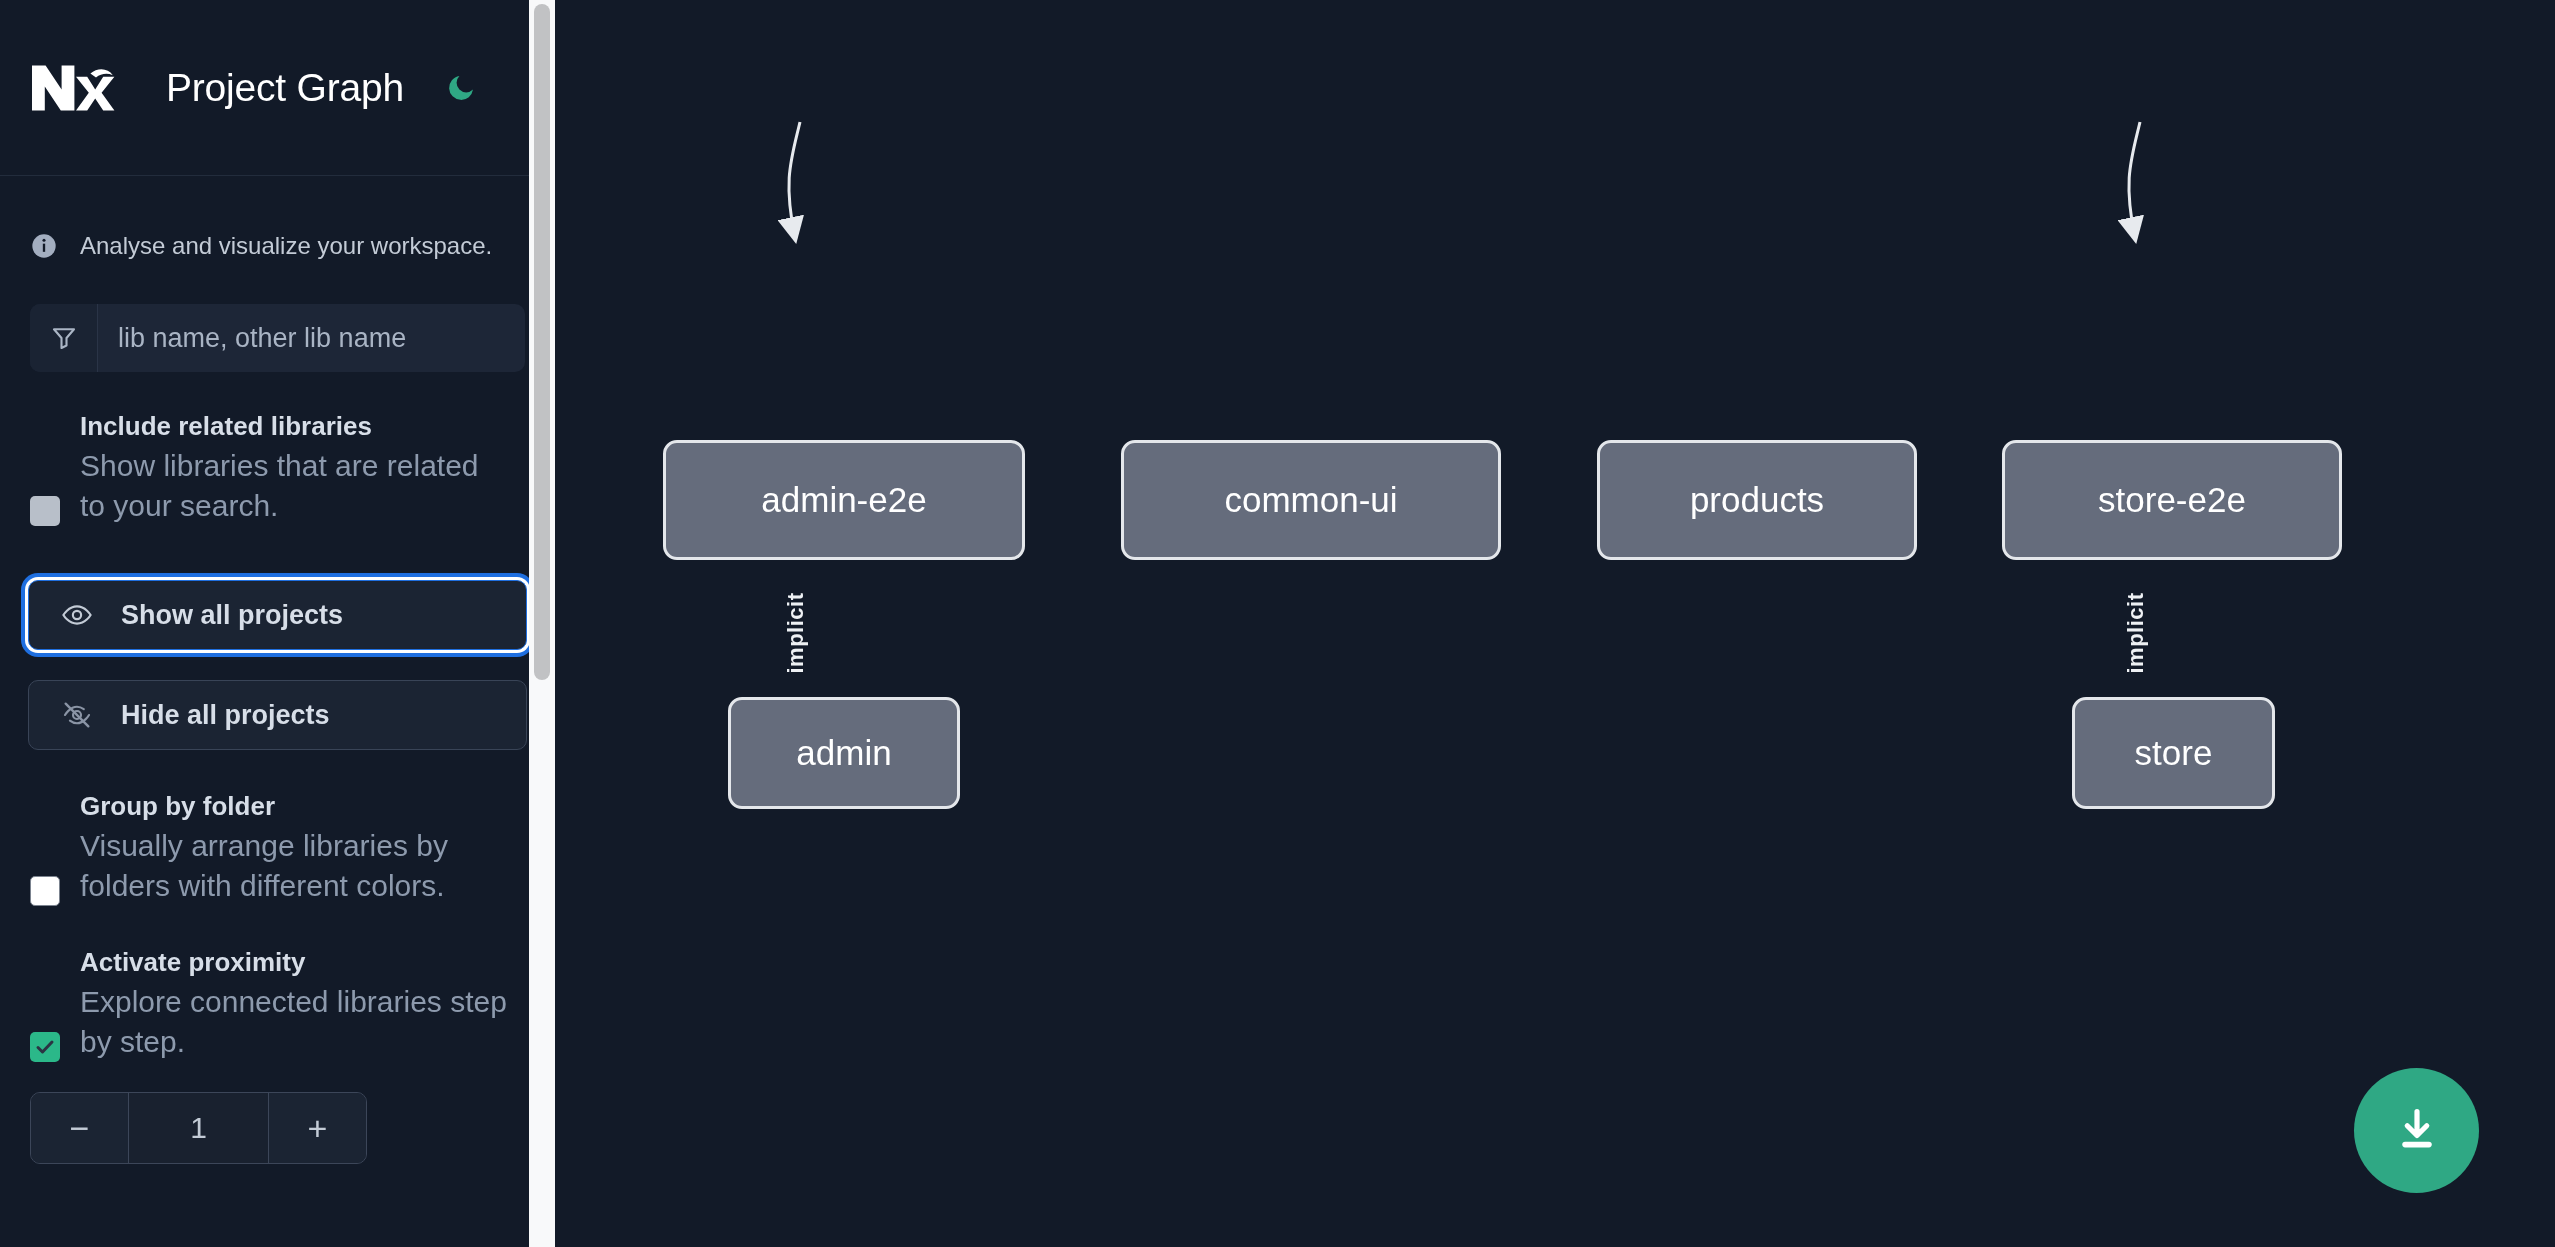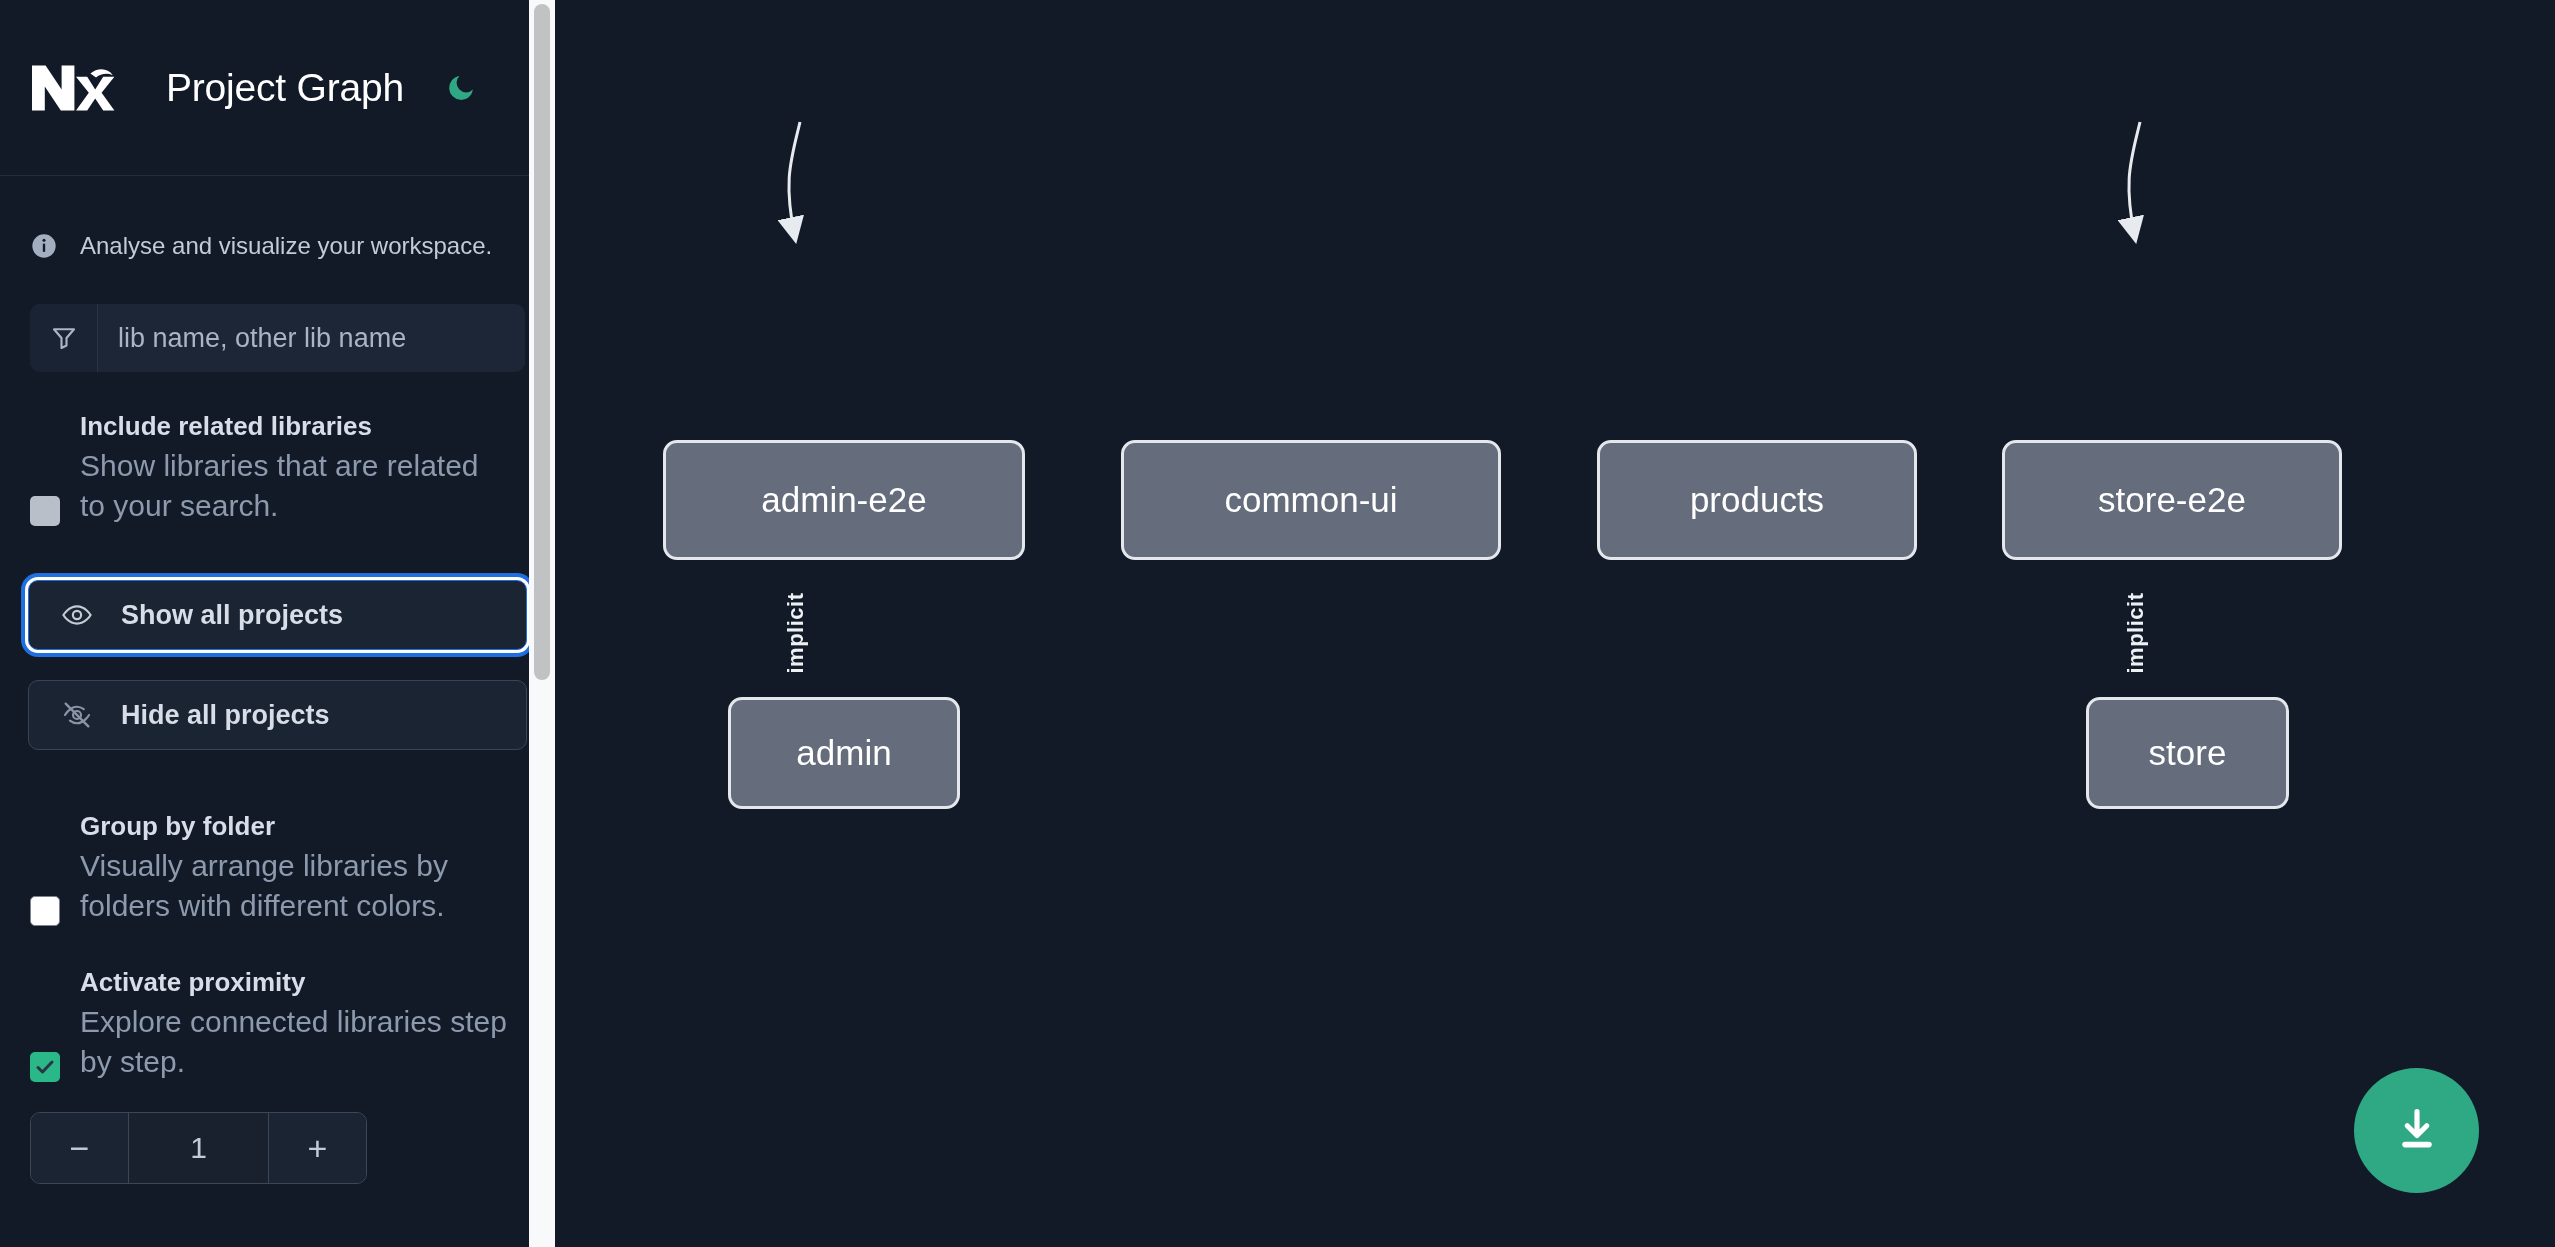--- a/index.html
+++ b/index.html
@@ -302,21 +302,21 @@
           <svg viewBox="0 0 24 24" width="32" height="32" aria-hidden="true">
             <path d="M3 12s3.6-6.2 9-6.2c2 0 3.7.8 5.1 1.8M21 12s-3.6 6.2-9 6.2c-2.1 0-3.9-.9-5.3-2" fill="none" stroke="#8a94a5" stroke-width="1.6" stroke-linecap="round"></path>
             <circle cx="12" cy="12" r="3" fill="none" stroke="#8a94a5" stroke-width="1.6"></circle>
             <line x1="3.5" y1="3.5" x2="20.5" y2="20.5" stroke="#8a94a5" stroke-width="1.8" stroke-linecap="round"></line>
           </svg>
         </span>
         <span>Hide all projects</span>
       </button>
     </div>
 
-    <div class="option" style="margin-top:44px;">
+    <div class="option" style="margin-top:24px;">
       <span class="cbox white"></span>
       <div class="option-body">
         <div class="option-label">Group by folder</div>
         <div class="option-desc">Visually arrange libraries by folders with different colors.</div>
       </div>
     </div>
 
     <div class="option" style="margin-top:36px;">
       <span class="cbox green">
         <svg viewBox="0 0 24 24" width="24" height="24" aria-hidden="true">
@@ -355,21 +355,21 @@
 
       <path d="M 1585 122 C 1576 160, 1568 180, 1580 238" fill="none" stroke="#e7eaee" stroke-width="3" marker-end="url(#arw)"></path>
     </svg>
 
     <div class="node" style="left:108px; top:440px; width:362px; height:120px;">admin-e2e</div>
     <div class="node" style="left:566px; top:440px; width:380px; height:120px;">common-ui</div>
     <div class="node" style="left:1042px; top:440px; width:320px; height:120px;">products</div>
     <div class="node" style="left:1447px; top:440px; width:340px; height:120px;">store-e2e</div>
 
     <div class="node" style="left:173px; top:697px; width:232px; height:112px;">admin</div>
-    <div class="node" style="left:1517px; top:697px; width:203px; height:112px;margin-left:14px;">store</div>
+    <div class="node" style="left:1517px; top:697px; width:203px; height:112px;">store</div>
 
     <div class="edge-label" style="left:191px; top:620px; width:100px; text-align:center;">implicit</div>
     <div class="edge-label" style="left:1531px; top:620px; width:100px; text-align:center;">implicit</div>
 
     <button class="fab">
       <span>
         <svg viewBox="0 0 24 24" width="52" height="52" aria-hidden="true">
           <path d="M12 4v10M12 15l-4.5-4.5M12 15l4.5-4.5" fill="none" stroke="#ffffff" stroke-width="2.4" stroke-linecap="round" stroke-linejoin="round"></path>
           <line x1="6.5" y1="19.2" x2="17.5" y2="19.2" stroke="#ffffff" stroke-width="2.6" stroke-linecap="round"></line>
         </svg>

